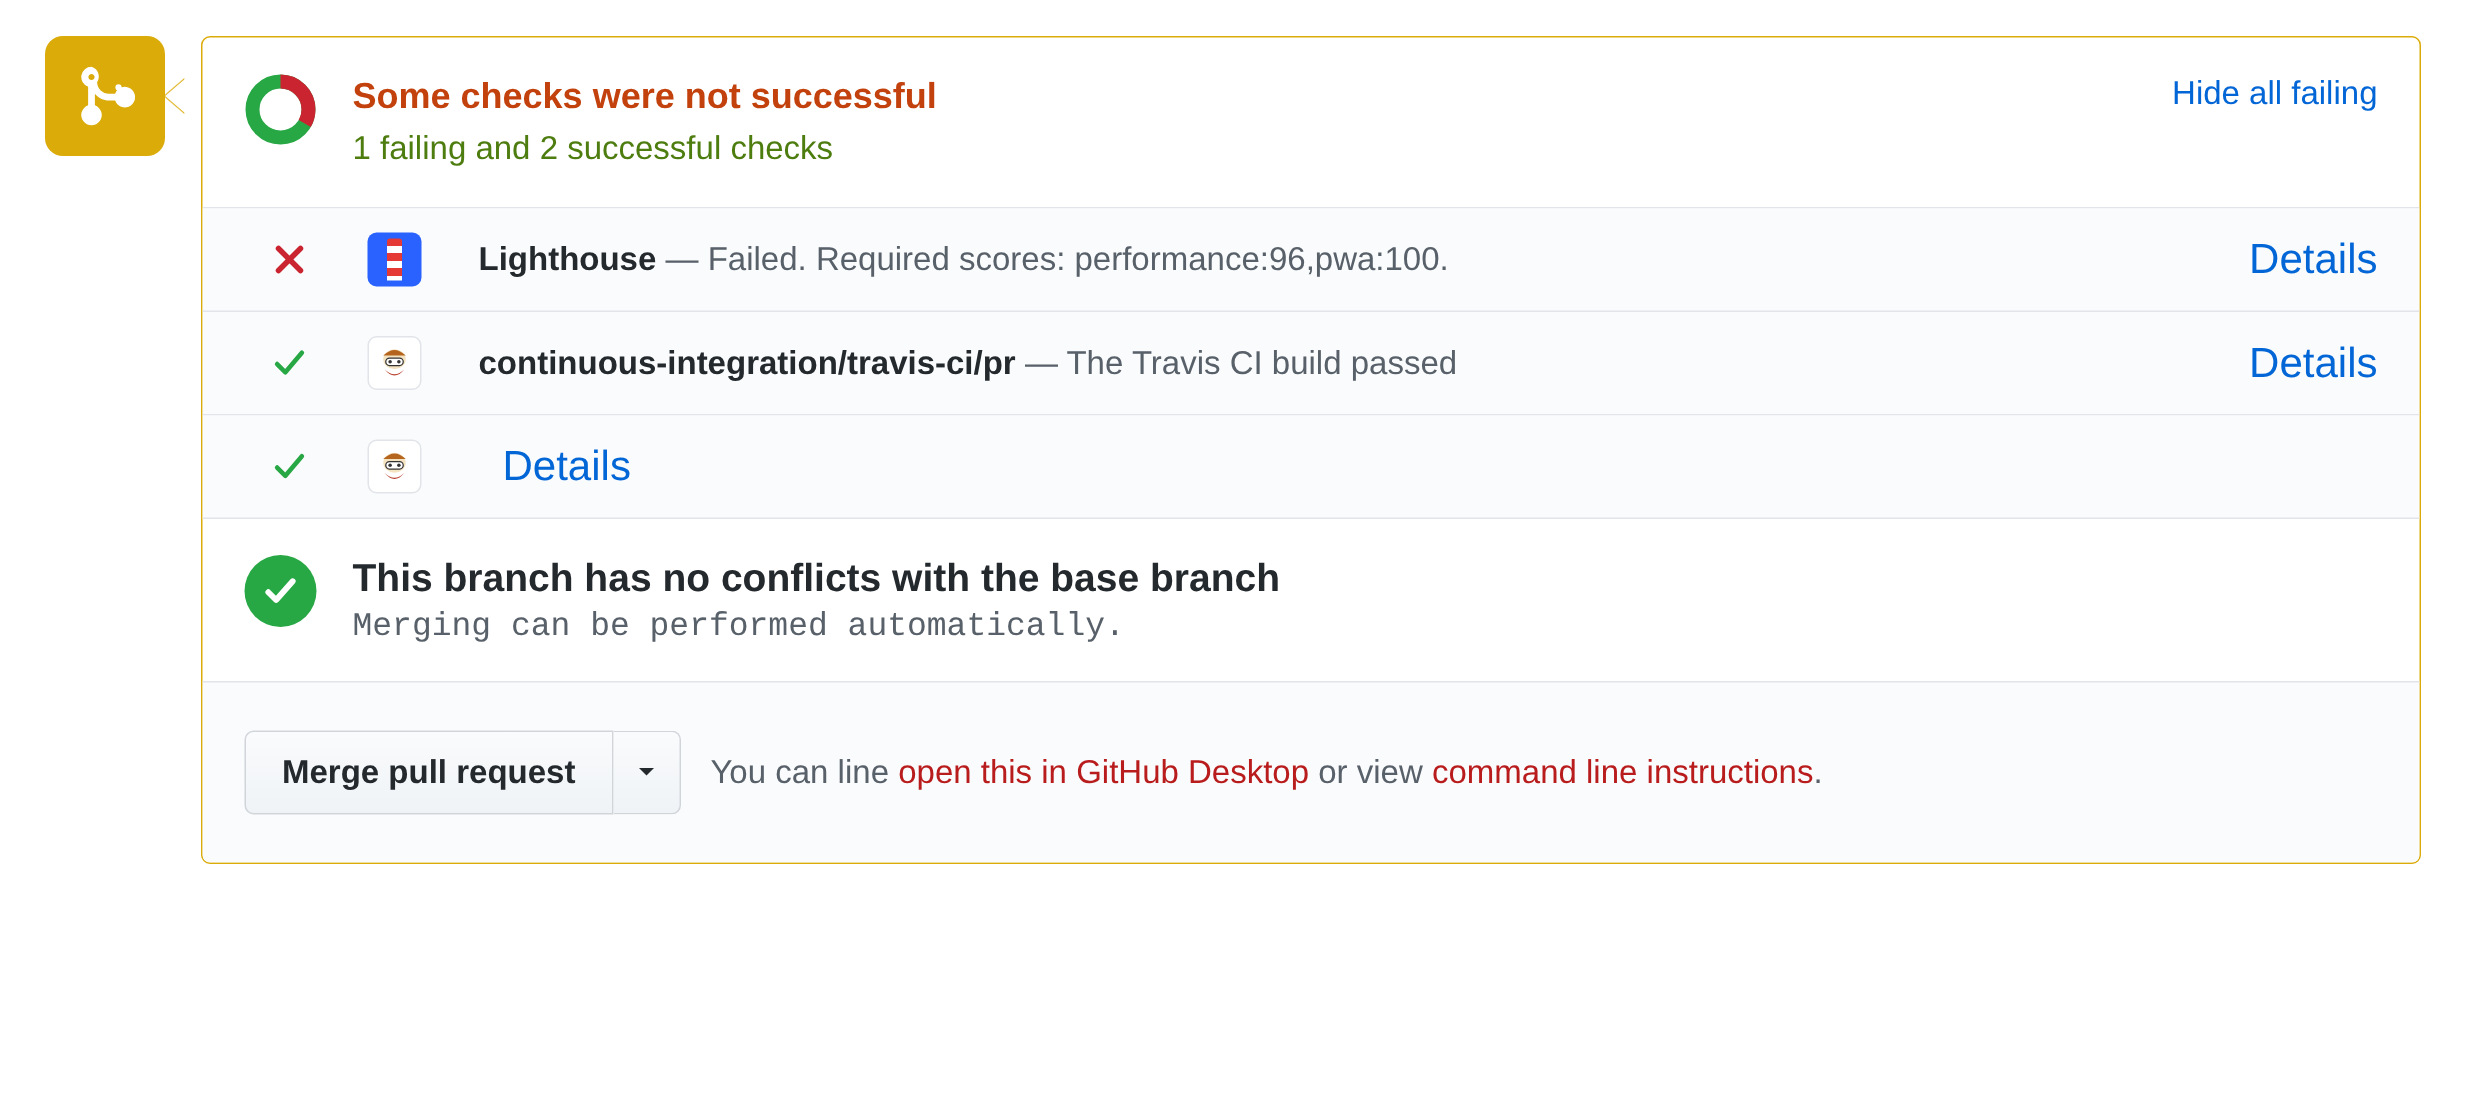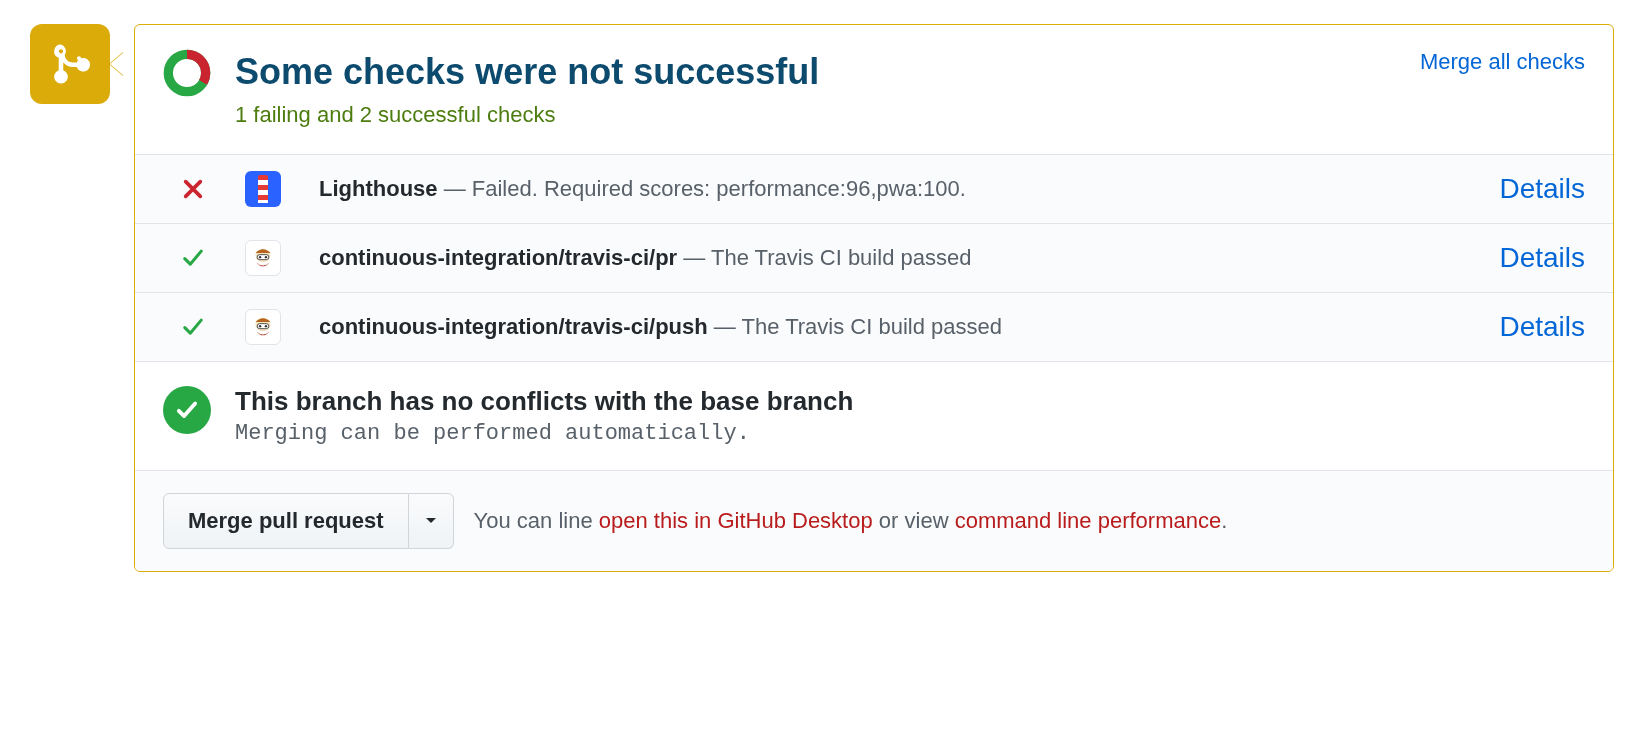--- a/index.html
+++ b/index.html
@@ -52,23 +52,23 @@
     align-items: flex-start;
   }
   .donut {
     width: 48px;
     height: 48px;
     flex-shrink: 0;
     margin-right: 24px;
   }
   .panel-header-text { flex: 1; }
   .status-title {
-    font-size: 36px;
+    font-size: 24px;
     font-weight: 600;
-    color: #0c4a6e;
+    color: #c2410c;
     line-height: 1.3;
   }
   .status-subtitle {
     font-size: 22px;
     color: #4d7c0f;
     margin-top: 6px;
   }
   .hide-link {
     color: #0366d6;
     font-size: 22px;
@@ -168,21 +168,21 @@
   }
   .merge-sub {
     font-size: 22px;
     color: #586069;
     margin-top: 4px;
     font-family: Liberation Mono, monospace;
   }
   .merge-actions {
     border-top: 1px solid #e1e4e8;
     background: #fafbfc;
-    padding: 22px 28px;
+    padding: 32px 28px;
     display: flex;
     align-items: center;
     font-size: 22px;
     color: #586069;
   }
   .btn-group {
     display: inline-flex;
     margin-right: 20px;
   }
   .btn {
@@ -222,21 +222,21 @@
   <div class="panel">
     <div class="panel-header">
       <svg class="donut" viewBox="0 0 36 36">
         <circle cx="18" cy="18" r="14" fill="none" stroke="#28a745" stroke-width="7"></circle>
         <circle cx="18" cy="18" r="14" fill="none" stroke="#cb2431" stroke-width="7" stroke-dasharray="29.3 88" stroke-dashoffset="0" transform="rotate(-90 18 18)"></circle>
       </svg>
       <div class="panel-header-text">
         <div class="status-title">Some checks were not successful</div>
         <div class="status-subtitle">1 failing and 2 successful checks</div>
       </div>
-      <span class="hide-link">Merge all checks</span>
+      <span class="hide-link">Hide all failing</span>
     </div>
 
     <div class="check-list">
 
       <div class="check-row">
         <div class="check-status-icon">
           <svg width="22" height="22" viewBox="0 0 12 12">
               <path stroke="#cb2431" stroke-width="2" stroke-linecap="round" d="M2 2l8 8M10 2l-8 8"></path>
             </svg>
         </div>
@@ -278,23 +278,20 @@
         <div class="check-avatar avatar-travis">
           <svg viewBox="0 0 36 36">
               <ellipse cx="18" cy="15" rx="9" ry="8" fill="#f4e3c1"></ellipse>
               <path d="M9 12 Q18 3 27 12" fill="#b5651d"></path>
               <rect x="11" y="14" width="14" height="6" rx="3" fill="#fff" stroke="#333" stroke-width="1"></rect>
               <circle cx="14.5" cy="17" r="1.4" fill="#333"></circle>
               <circle cx="21.5" cy="17" r="1.4" fill="#333"></circle>
               <path d="M10 23 Q18 33 26 23 Q22 27 18 27 Q14 27 10 23" fill="#b73d2a"></path>
             </svg>
         </div>
-        <div class="check-text">
-          <span class="strong">continuous-integration/travis-ci/push</span><span> — </span><span>The Travis CI build passed</span>
-        </div>
         <span class="details-link">Details</span>
       </div>
 
     </div>
 
     <div class="merge-status">
       <div class="circle">
         <svg width="26" height="26" viewBox="0 0 16 16">
             <path fill="none" stroke="#fff" stroke-width="2.4" stroke-linecap="round" stroke-linejoin="round" d="M3 8.5l3.2 3.2L13 4"></path>
           </svg>
@@ -308,18 +305,18 @@
     <div class="merge-actions">
       <div class="btn-group">
         <button class="btn">Merge pull request</button>
         <button class="btn-caret">
           <svg width="12" height="8" viewBox="0 0 12 8">
               <path d="M1 1l5 5 5-5" fill="#24292e"></path>
             </svg>
         </button>
       </div>
       <span>
-        <span>You can line </span><span class="link">open this in GitHub Desktop</span><span> or view </span><span class="link">command line performance</span><span>.</span>
+        <span>You can line </span><span class="link">open this in GitHub Desktop</span><span> or view </span><span class="link">command line instructions</span><span>.</span>
       </span>
     </div>
 
   </div>
 </div>
 
 </body></html>

